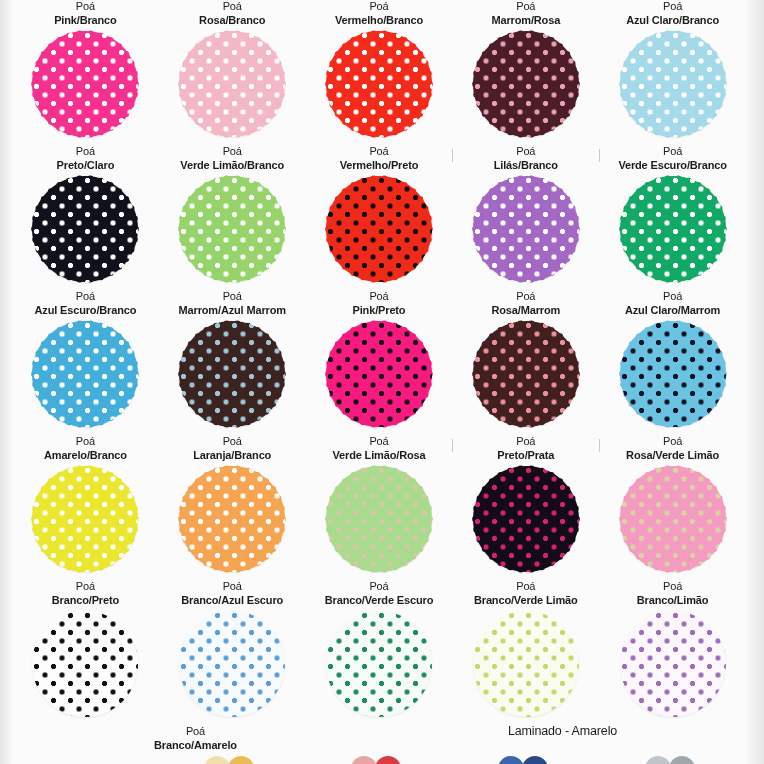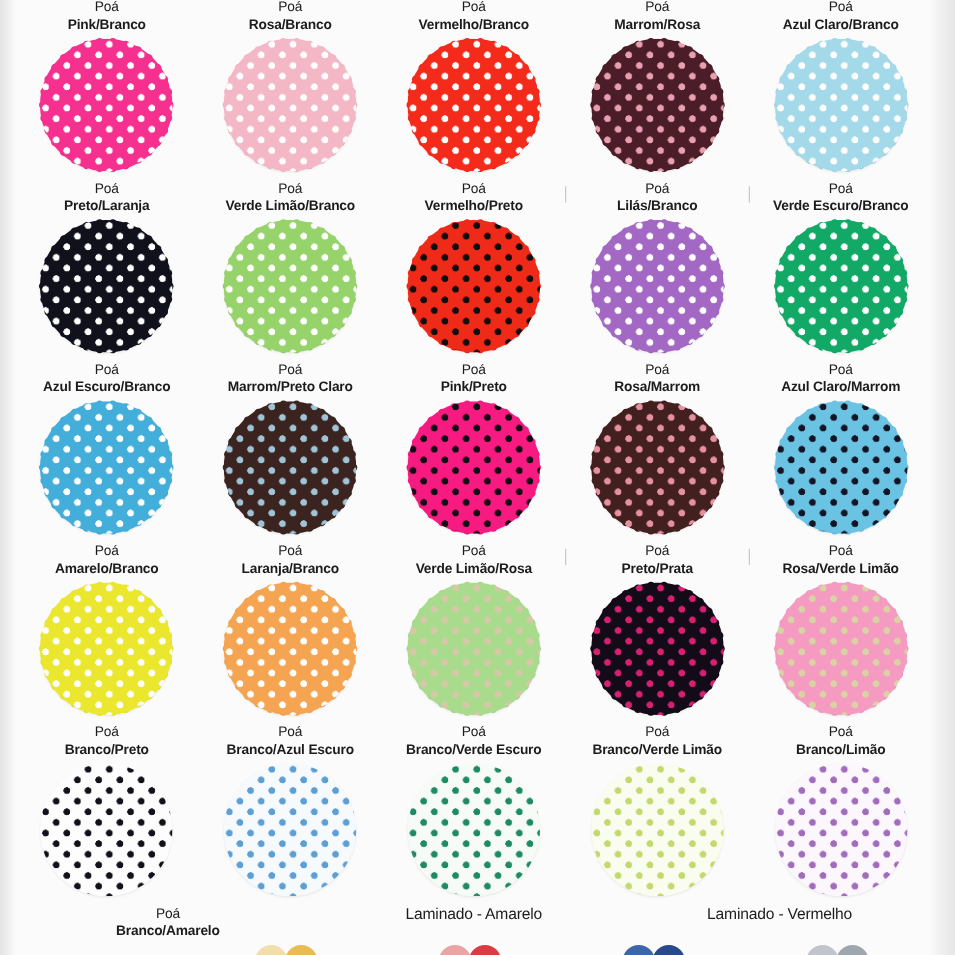--- a/index.html
+++ b/index.html
@@ -316,21 +316,21 @@
               <circle cx="104.40" cy="44.50" r="3.3" fill="#a3d9e8"></circle>
             </svg>
             <div class="swatch-disc" style="background-color: rgb(163, 217, 232); background-image: radial-gradient(circle at 4.5px 4.5px, rgb(255, 255, 255) 2.55px, rgba(0, 0, 0, 0) 2.9px), radial-gradient(circle at 4.5px 4.5px, rgb(255, 255, 255) 2.55px, rgba(0, 0, 0, 0) 2.9px); background-size: 17px 17px, 17px 17px; background-position: 0px 0px, 8.5px 8.5px;"></div>
           </div>
         </div>
       </div>
       <div class="swatch-row" style="top: 145px;">
         <div class="swatch-cell">
           <div class="swatch-label">
             <span class="l1">Poá</span>
-            <span class="l2">Preto/Laranja</span>
+            <span class="l2">Preto/Claro</span>
           </div>
           <div class="swatch-disc-wrap">
             <svg class="scallop" width="110" height="110" viewBox="0 0 110 110" aria-hidden="true">
               <circle cx="105.50" cy="55.00" r="3.3" fill="#11111c"></circle>
               <circle cx="104.40" cy="65.50" r="3.3" fill="#11111c"></circle>
               <circle cx="101.13" cy="75.54" r="3.3" fill="#11111c"></circle>
               <circle cx="95.86" cy="84.68" r="3.3" fill="#11111c"></circle>
               <circle cx="88.79" cy="92.53" r="3.3" fill="#11111c"></circle>
               <circle cx="80.25" cy="98.73" r="3.3" fill="#11111c"></circle>
               <circle cx="70.61" cy="103.03" r="3.3" fill="#11111c"></circle>
@@ -566,21 +566,21 @@
               <circle cx="95.86" cy="25.32" r="3.3" fill="#44aedb"></circle>
               <circle cx="101.13" cy="34.46" r="3.3" fill="#44aedb"></circle>
               <circle cx="104.40" cy="44.50" r="3.3" fill="#44aedb"></circle>
             </svg>
             <div class="swatch-disc" style="background-color: rgb(68, 174, 219); background-image: radial-gradient(circle at 4.5px 4.5px, rgb(255, 255, 255) 2.55px, rgba(0, 0, 0, 0) 2.9px), radial-gradient(circle at 4.5px 4.5px, rgb(255, 255, 255) 2.55px, rgba(0, 0, 0, 0) 2.9px); background-size: 17px 17px, 17px 17px; background-position: 0px 0px, 8.5px 8.5px;"></div>
           </div>
         </div>
         <div class="swatch-cell">
           <div class="swatch-label">
             <span class="l1">Poá</span>
-            <span class="l2">Marrom/Preto Claro</span>
+            <span class="l2">Marrom/Azul Marrom</span>
           </div>
           <div class="swatch-disc-wrap">
             <svg class="scallop" width="110" height="110" viewBox="0 0 110 110" aria-hidden="true">
               <circle cx="105.50" cy="55.00" r="3.3" fill="#3b2320"></circle>
               <circle cx="104.40" cy="65.50" r="3.3" fill="#3b2320"></circle>
               <circle cx="101.13" cy="75.54" r="3.3" fill="#3b2320"></circle>
               <circle cx="95.86" cy="84.68" r="3.3" fill="#3b2320"></circle>
               <circle cx="88.79" cy="92.53" r="3.3" fill="#3b2320"></circle>
               <circle cx="80.25" cy="98.73" r="3.3" fill="#3b2320"></circle>
               <circle cx="70.61" cy="103.03" r="3.3" fill="#3b2320"></circle>
@@ -1156,25 +1156,20 @@
           <div class="swatch-label" style="font-size: 11px;">
             <span class="l1">Poá</span>
             <span class="l2">Branco/Amarelo</span>
           </div>
         </div>
         <div class="swatch-cell" style="height: 39px;">
           <div class="swatch-label" style="font-size: 12.5px;">
             <span class="l1">Laminado - Amarelo</span>
           </div>
         </div>
-        <div class="swatch-cell" style="height: 39px;">
-          <div class="swatch-label" style="font-size: 12.5px;">
-            <span class="l1">Laminado - Vermelho</span>
-          </div>
-        </div>
       </div>
     </div>
 
   <div id="bottom-strip">
       <div class="bottom-cell"></div>
       <div class="bottom-cell">
         <div class="bottom-pair">
           <div class="bottom-blob a" style="background: rgb(240, 220, 168);"></div>
           <div class="bottom-blob b" style="background: rgb(232, 184, 74);"></div>
         </div>

